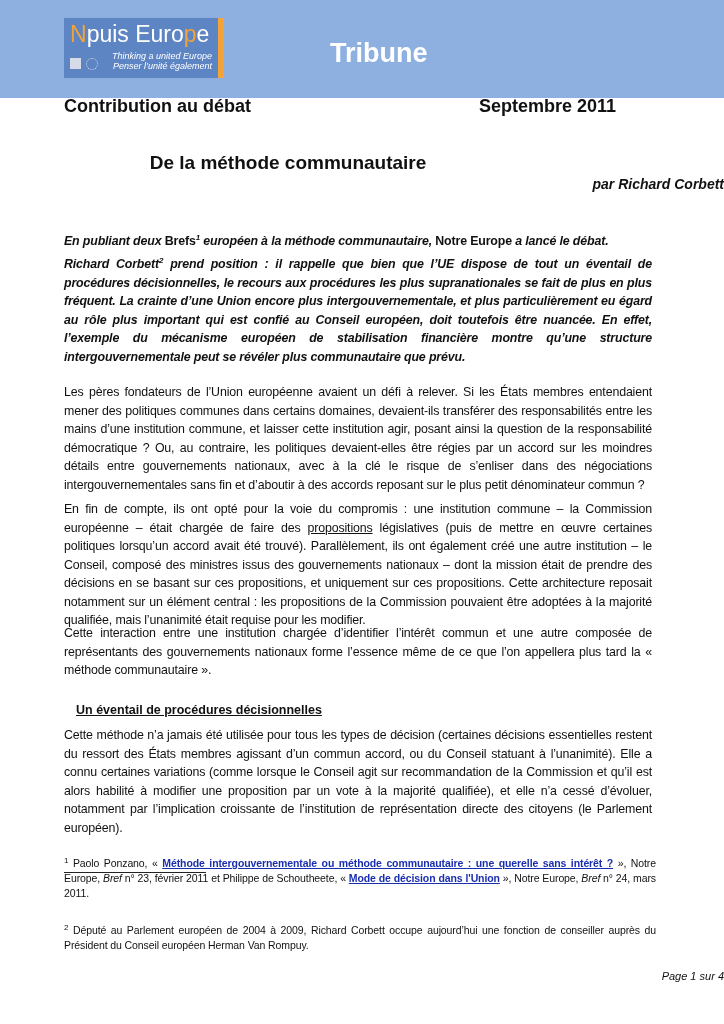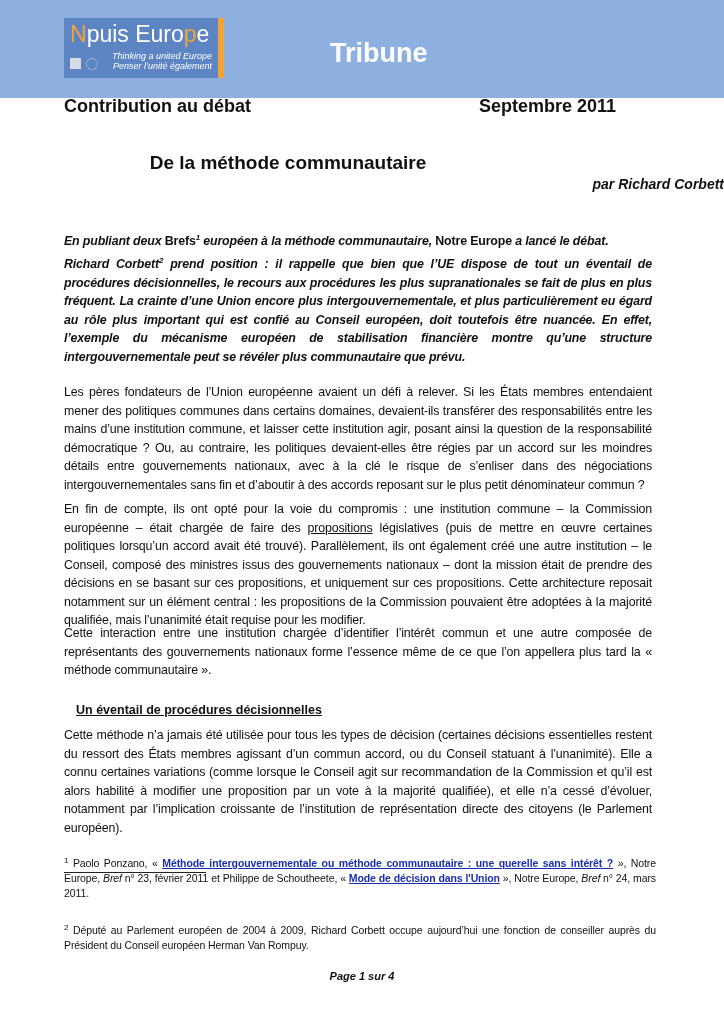--- a/index.html
+++ b/index.html
@@ -50,21 +50,21 @@
   .u { text-decoration: underline; }
   .section-title {
     position: absolute; left: 76px; top: 703px; font-size: 12.5px; font-weight: bold; text-decoration: underline;
   }
   .fn-rule { position: absolute; left: 64px; top: 872px; width: 142px; height: 1px; background: #222; }
   .fn {
     position: absolute; left: 64px; width: 592px; font-size: 10.5px; line-height: 15px; text-align: justify; letter-spacing: -0.1px;
   }
   .fn a { color: #1a2fb0; font-weight: bold; text-decoration: underline; }
   .page-num {
-    position: absolute; left: 0; width: 724px; top: 970px; text-align: center; font-size: 11px; font-style: italic; font-weight: bold;
+    position: absolute; left: 0; width: 724px; top: 970px; text-align: right; font-size: 11px; font-style: italic; font-weight: normal;
   }
 </style>
 </head>
 <body>
 
 <div class="header-band">
   <div class="logo">
     <div class="logo-name"><span class="acc">N</span><span>puis Euro</span><span class="acc">p</span><span>e</span></div>
     <div class="logo-square"></div>
     <div class="logo-stars"></div>

